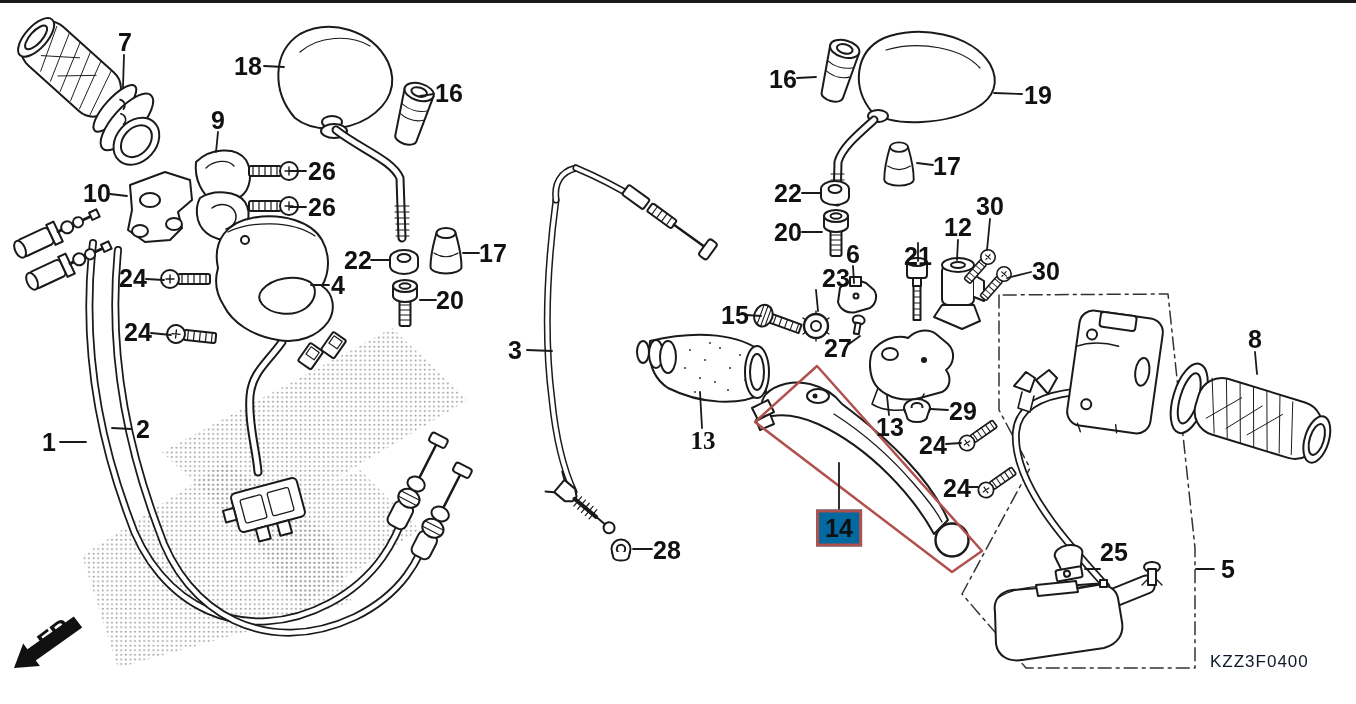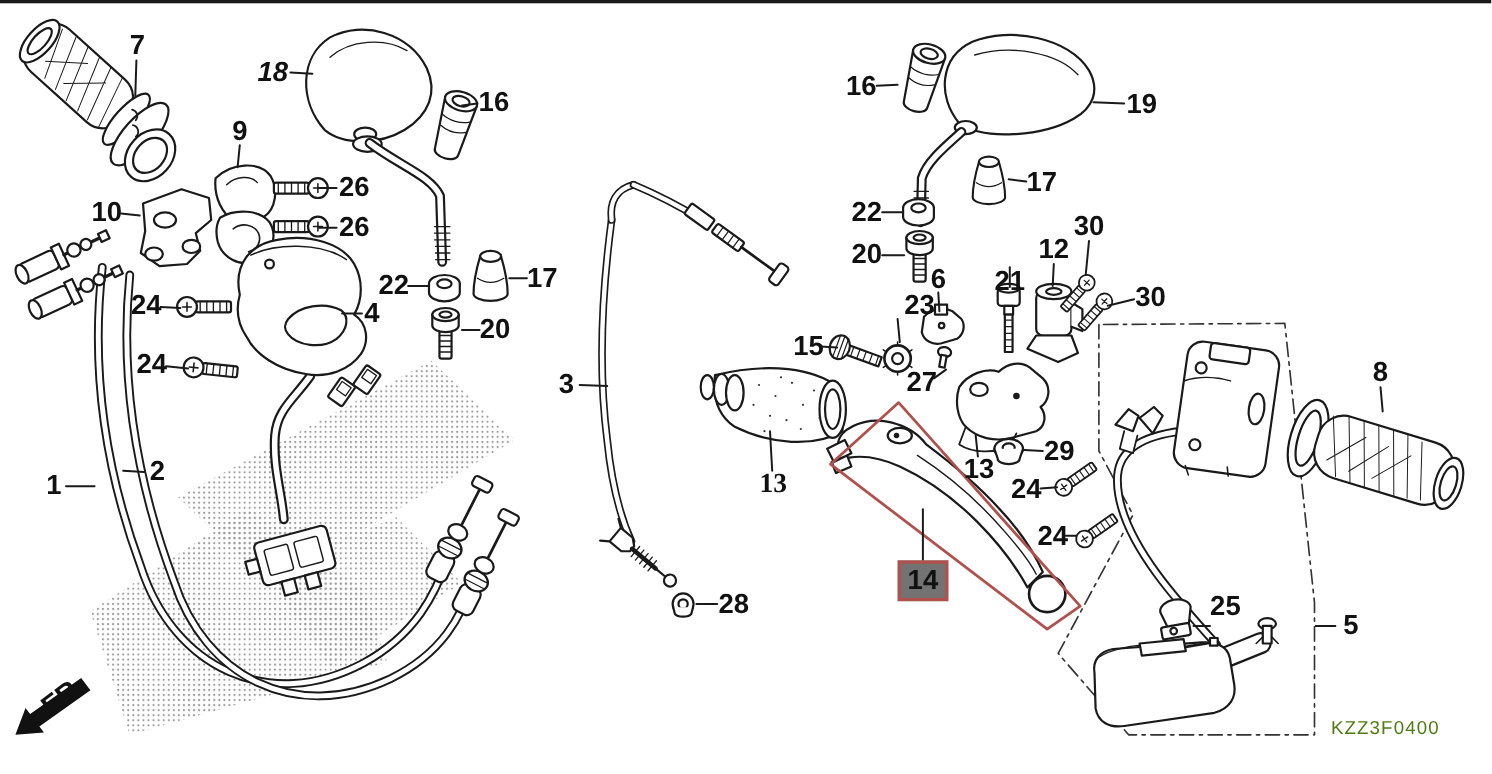--- a/index.html
+++ b/index.html
@@ -2,22 +2,22 @@
 <html style="--hl: #b0514d;"><head>
 <meta charset="utf-8">
 <style>
   html,body{margin:0;padding:0;background:#fff;}
   #stage{position:relative;width:1356px;height:704px;background:#fff;overflow:hidden;
          font-family:"Liberation Sans",sans-serif;}
   #art{position:absolute;left:0;top:0;}
   #labels{position:absolute;left:0;top:0;width:100%;height:100%;pointer-events:none;}
   .callout{position:absolute;transform:translate(-50%,-50%);font:700 25px/1 "Liberation Sans",sans-serif;
            color:#111;white-space:nowrap;pointer-events:auto;cursor:pointer;}
-  .callout.boxed{border:3px solid var(--hl,#b0514d);background:#737373;padding:3px 6px;}
-  .code-label{position:absolute;font:400 17px/1 "Liberation Sans",sans-serif;color:#4d7c0f;letter-spacing:1px;}
+  .callout.boxed{border:3px solid var(--hl,#b0514d);background:#0369a1;padding:3px 6px;}
+  .code-label{position:absolute;font:400 17px/1 "Liberation Sans",sans-serif;color:#0f172a;letter-spacing:1px;}
 </style>
 </head>
 <body>
 
 <div id="stage">
 <svg id="art" width="1356" height="704" viewBox="0 0 1356 704" xmlns="http://www.w3.org/2000/svg" fill="none" stroke="#1a1a1a" stroke-width="2" stroke-linecap="round" stroke-linejoin="round">
 
   <defs>
     <pattern id="halftone" width="4.6" height="4.6" patternUnits="userSpaceOnUse">
       <circle cx="1.6" cy="1.6" r="1" fill="#3a3a3a" stroke="none"></circle>
@@ -382,21 +382,21 @@
       </g>
 
   <g>
     <polygon points="73.8,616.4 27.4,649.2 23.2,643.6 14,668 40,666 35.8,660.4 82.2,627.6" fill="#111" stroke="none"></polygon>
     <text x="46" y="652" transform="rotate(-37 46 652)" fill="#111" stroke="none" font-family="Liberation Sans, sans-serif" font-size="26" font-weight="700">FR.</text>
   </g>
 </svg>
 
 <div id="labels">
       <div class="callout" style="left: 125px; top: 42px;">7</div>
-      <div class="callout" style="left: 248px; top: 66px; font-style: italic;">18</div>
+      <div class="callout" style="left: 248px; top: 66px;">18</div>
       <div class="callout" style="left: 449px; top: 93px;">16</div>
       <div class="callout" style="left: 218px; top: 120px;">9</div>
       <div class="callout" style="left: 97px; top: 193px;">10</div>
       <div class="callout" style="left: 322px; top: 171px;">26</div>
       <div class="callout" style="left: 322px; top: 207px;">26</div>
       <div class="callout" style="left: 133px; top: 278px;">24</div>
       <div class="callout" style="left: 138px; top: 332px;">24</div>
       <div class="callout" style="left: 358px; top: 260px;">22</div>
       <div class="callout" style="left: 338px; top: 285px;">4</div>
       <div class="callout" style="left: 493px; top: 253px;">17</div>

